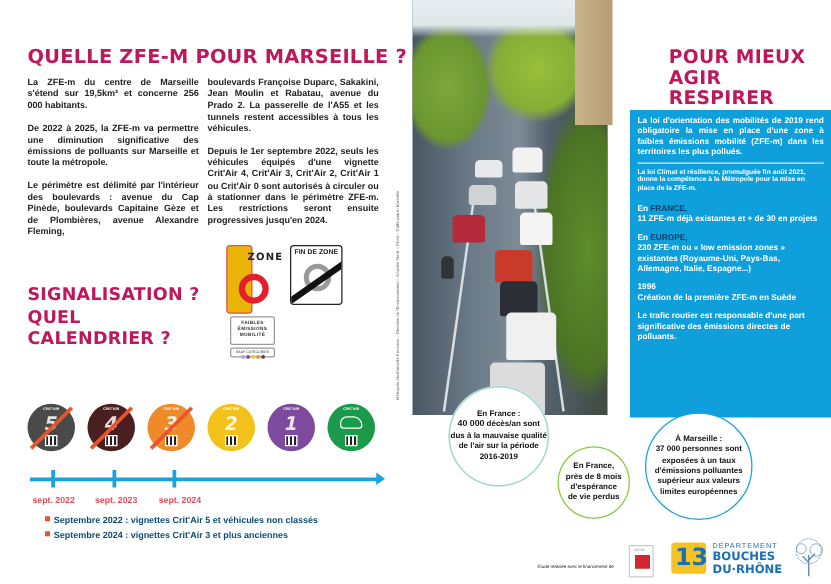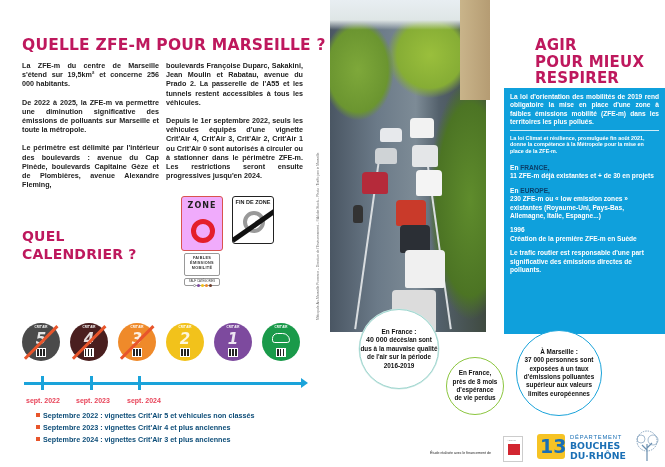--- a/index.html
+++ b/index.html
@@ -10,21 +10,21 @@
   #title-main { left: 22px; top: 36px; font-size: 15.5px; white-space: nowrap; }
   #title-signal { left: 22px; top: 228px; font-size: 14px; line-height: 17.5px; }
   #title-agir { left: 535px; top: 37px; font-size: 15px; line-height: 16.5px; }
 
   .body-text { position: absolute; font-size: 7.2px; line-height: 9.2px; font-weight: bold; color: #222; text-align: justify; font-family: "Liberation Sans", sans-serif; }
   .body-text p { margin-bottom: 9px; }
   #col1 { left: 22px; top: 61px; width: 137px; }
   #col2 { left: 166px; top: 61px; width: 137px; }
 
   
-  .sign-zone { position: absolute; left: 181px; top: 196px; width: 42px; height: 55px; border: 1.5px solid #d9534f; border-radius: 3px; background: #f0abfc; }
+  .sign-zone { position: absolute; left: 181px; top: 196px; width: 21px; height: 55px; border: 1.5px solid #d9534f; border-radius: 3px; background: #eab308; padding-left: 16px; }
   .sign-zone .zt { position: absolute; top: 4px; width: 100%; text-align: center; font-size: 8px; font-weight: bold; letter-spacing: 1px; color: #222; font-family: "DejaVu Sans", sans-serif; }
   .sign-zone .ring { position: absolute; left: 9px; top: 22px; width: 24px; height: 24px; border: 5px solid #e41e2b; border-radius: 50%; }
   .sign-sub { position: absolute; left: 184px; top: 253px; width: 36px; height: 23px; border: 1px solid #999; border-radius: 2px; font-size: 3.8px; line-height: 5px; font-weight: bold; text-align: center; padding-top: 2px; color: #333; letter-spacing: 0.3px; }
   .sign-cat { position: absolute; left: 184px; top: 278px; width: 36px; height: 8px; border: 1px solid #999; border-radius: 2px; font-size: 2.8px; text-align: center; color: #333; }
   .sign-cat .dots { display: flex; justify-content: center; gap: 1px; margin-top: 0.5px; }
   .sign-cat .dots span { width: 3px; height: 3px; border-radius: 50%; display: inline-block; }
   .sign-fin { position: absolute; left: 232px; top: 196px; width: 42px; height: 48px; border: 1.5px solid #222; border-radius: 3px; background: #fff; overflow: hidden; }
   .sign-fin .ft { position: absolute; top: 2px; width: 100%; text-align: center; font-size: 5.5px; font-weight: bold; color: #222; }
   .sign-fin .ring { position: absolute; left: 10px; top: 14px; width: 22px; height: 22px; border: 4.5px solid #999; border-radius: 50%; }
   .sign-fin .bar { position: absolute; left: -6px; top: 24px; width: 60px; height: 5px; background: #111; transform: rotate(-35deg); }
@@ -93,20 +93,21 @@
   <p>La ZFE-m du centre de Marseille s'étend sur 19,5km² et concerne 256 000 habitants.</p>
   <p>De 2022 à 2025, la ZFE-m va permettre une diminution significative des émissions de polluants sur Marseille et toute la métropole.</p>
   <p>Le périmètre est délimité par l'intérieur des boulevards : avenue du Cap Pinède, boulevards Capitaine Gèze et de Plombières, avenue Alexandre Fleming,</p>
 </div>
 <div id="col2" class="body-text">
   <p>boulevards Françoise Duparc, Sakakini, Jean Moulin et Rabatau, avenue du Prado 2. La passerelle de l'A55 et les tunnels restent accessibles à tous les véhicules.</p>
   <p>Depuis le 1er septembre 2022, seuls les véhicules équipés d'une vignette Crit'Air 4, Crit'Air 3, Crit'Air 2, Crit'Air 1 ou Crit'Air 0 sont autorisés à circuler ou à stationner dans le périmètre ZFE-m. Les restrictions seront ensuite progressives jusqu'en 2024.</p>
 </div>
 
 <div id="title-signal" class="h-title">
+  <div>SIGNALISATION ?</div>
   <div>QUEL</div>
   <div>CALENDRIER ?</div>
 </div>
 
 <div class="sign-zone">
   <div class="zt">ZONE</div>
   <div class="ring"></div>
 </div>
 <div class="sign-sub">
   <div>FAIBLES</div>
@@ -170,21 +171,20 @@
   </div>
 <div class="tick" style="left:41px"></div>
 <div class="tick" style="left:90px"></div>
 <div class="tick" style="left:138px"></div>
 <div class="date-label" style="left:26px">sept. 2022</div>
 <div class="date-label" style="left:76px">sept. 2023</div>
 <div class="date-label" style="left:127px">sept. 2024</div>
 
 <ul class="bullets">
   <li><span class="sq"></span><span>Septembre 2022 : vignettes Crit'Air 5 et véhicules non classés</span></li>
-  <li><span class="sq"></span><span>Septembre 2023 : vignettes Crit'Air 4 et plus anciennes</span></li>
   <li><span class="sq"></span><span>Septembre 2024 : vignettes Crit'Air 3 et plus anciennes</span></li>
 </ul>
 
 <div class="photo-credit">
     <span>Métropole Aix-Marseille Provence – Direction de l'Environnement – ©Adobe Stock – Photo : Traffic jam in Marseille</span>
   </div>
 
 <div class="photo">
   <div class="road-line" style="left:36px;top:160px;height:170px;transform:rotate(8deg)"></div>
   <div class="road-line" style="left:108px;top:160px;height:170px;transform:rotate(-8deg)"></div>
@@ -196,22 +196,22 @@
   <div class="car" style="left:86px;top:170px;width:26px;height:26px;background:#f4f4f4"></div>
   <div class="car" style="left:66px;top:200px;width:30px;height:26px;background:#c93a2a"></div>
   <div class="car" style="left:70px;top:225px;width:30px;height:28px;background:#2b2f35"></div>
   <div class="car" style="left:75px;top:250px;width:40px;height:38px;background:#f0f0f0"></div>
   <div class="car" style="left:62px;top:290px;width:44px;height:42px;background:#dcdcdc"></div>
   <div class="car" style="left:23px;top:205px;width:10px;height:18px;background:#333"></div>
 </div>
 <div class="building"></div>
 
 <div id="title-agir" class="h-title">
+  <div>POUR MIEUX</div>
   <div>AGIR</div>
-  <div>POUR MIEUX</div>
   <div>RESPIRER</div>
 </div>
 
 <div class="blue-panel">
   <p class="lead">La loi d'orientation des mobilités de 2019 rend obligatoire la mise en place d'une zone à faibles émissions mobilité (ZFE-m) dans les territoires les plus pollués.</p>
   <p class="small">La loi Climat et résilience, promulguée fin août 2021, donne la compétence à la Métropole pour la mise en place de la ZFE-m.</p>
   <p><span>En </span><span class="hl">FRANCE,</span><br><span>11 ZFE-m déjà existantes et + de 30 en projets</span></p>
   <p><span>En </span><span class="hl">EUROPE,</span><br><span>230 ZFE-m ou « low emission zones » existantes (Royaume-Uni, Pays-Bas, Allemagne, Italie, Espagne...)</span></p>
   <p><span>1996</span><br><span>Création de la première ZFE-m en Suède</span></p>
   <p>Le trafic routier est responsable d'une part significative des émissions directes de polluants.</p>

